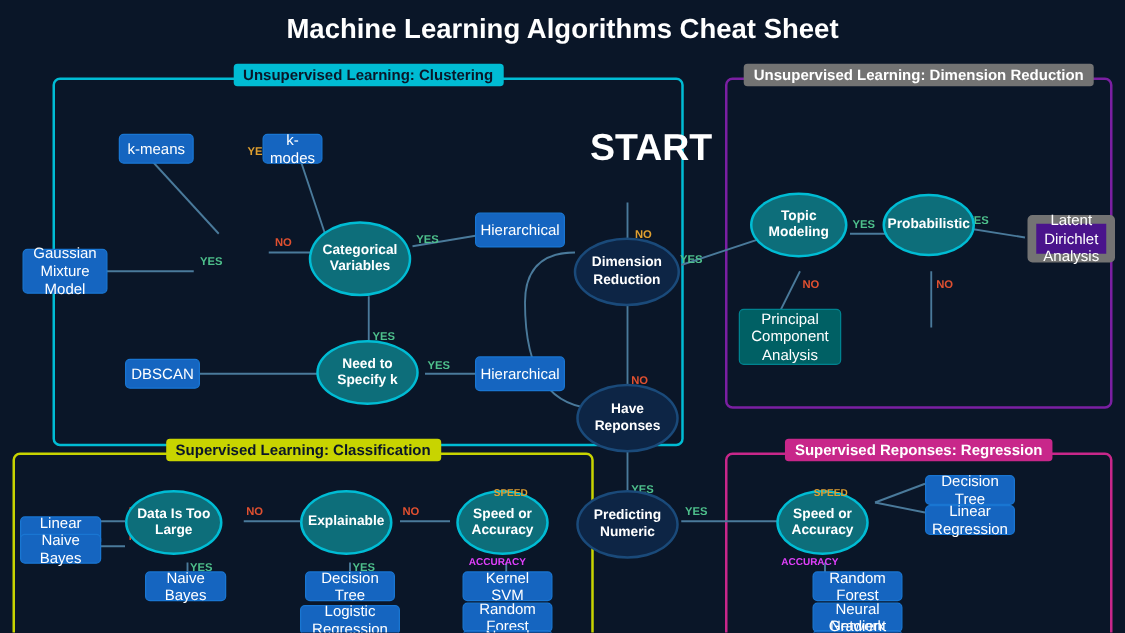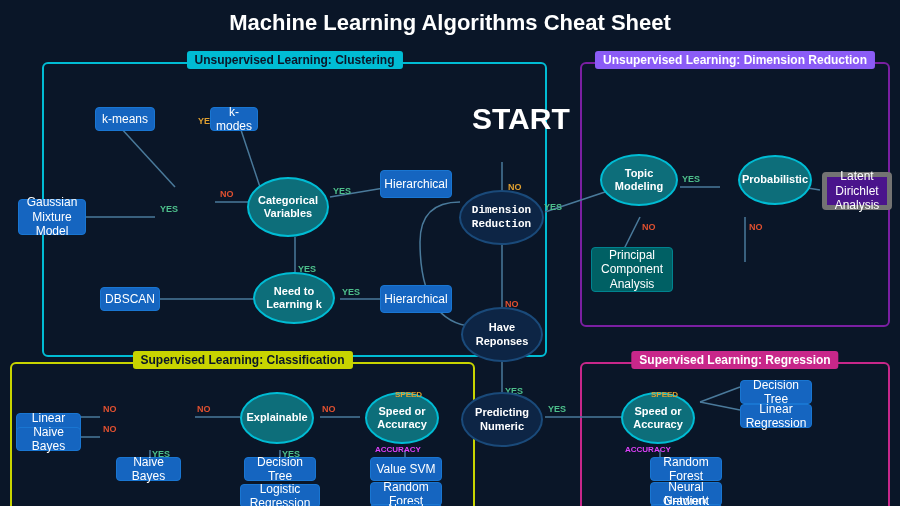--- a/index.html
+++ b/index.html
@@ -61,21 +61,21 @@
       background: #c8d400;
       color: #0a1628;
     }
     
     .box-unsup-dim {
       left: 580px; top: 20px;
       width: 310px; height: 265px;
       border-color: #7b1fa2;
     }
     .label-unsup-dim {
-      background: #8b5cf6;
+      background: #737373;
       color: #fff;
     }
     
     .box-sup-reg {
       left: 580px; top: 320px;
       width: 310px; height: 175px;
       border-color: #c8278a;
     }
     .label-sup-reg {
       background: #c8278a;
@@ -126,21 +126,21 @@
     .rect-blue {
       background: #1565c0;
       border: 1px solid #1976d2;
     }
     .rect-dark-teal {
       background: #006064;
       border: 1px solid #00838f;
     }
     .rect-purple {
       background: #4a148c;
-      border: 5px solid #737373;
+      border: 7px solid #737373;
     }
 
     
     svg.connectors {
       position: absolute;
       top: 0; left: 0;
       width: 900px;
       height: 462px;
       pointer-events: none;
     }
@@ -177,21 +177,21 @@
   <div class="section-box box-unsup-cluster">
     <span class="section-label label-unsup-cluster">Unsupervised Learning: Clustering</span>
   </div>
   <div class="section-box box-sup-class">
     <span class="section-label label-sup-class">Supervised Learning: Classification</span>
   </div>
   <div class="section-box box-unsup-dim">
     <span class="section-label label-unsup-dim">Unsupervised Learning: Dimension Reduction</span>
   </div>
   <div class="section-box box-sup-reg">
-    <span class="section-label label-sup-reg">Supervised Learning: Regression</span>
+    <span class="section-label label-sup-reg">Supervised Reponses: Regression</span>
   </div>
 
   <svg class="connectors">
 
     <line x1="120" y1="85" x2="175" y2="145"></line>
 
     <line x1="240" y1="85" x2="260" y2="145"></line>
 
     <line x1="155" y1="175" x2="62" y2="175"></line>
 
@@ -265,72 +265,73 @@
     <text x="197" y="370" style="fill:#e05030">NO</text>
     <text x="152" y="415" style="fill:#4ec08c">YES</text>
     <text x="322" y="370" style="fill:#e05030">NO</text>
     <text x="282" y="415" style="fill:#4ec08c">YES</text>
     <text x="548" y="370" style="fill:#4ec08c">YES</text>
     <text x="505" y="393" style="fill:#e05030">NO</text>
   </svg>
 
   <div class="node-start" style="position:absolute; left:472px; top:60px; width:80px; text-align:center;">START</div>
 
-  <div class="node node-dark" style="width:85px;height:55px;left:459px;top:148px;font-family:Liberation Mono, monospace;">Dimension Reduction</div>
+  <div class="node node-dark" style="width:85px;height:55px;left:459px;top:148px;">Dimension Reduction</div>
 
   <div class="node node-dark" style="width:82px;height:55px;left:461px;top:265px;">Have Reponses</div>
 
   <div class="node node-dark" style="width:82px;height:55px;left:461px;top:350px;">Predicting Numeric</div>
 
   <div class="rect-node rect-blue" style="width:60px;height:24px;left:95px;top:65px;">k-means</div>
 
   <div class="rect-node rect-blue" style="width:48px;height:24px;left:210px;top:65px;">k-modes</div>
 
 
   <div class="node node-teal" style="width:82px;height:60px;left:247px;top:135px;">Categorical Variables</div>
 
   <div class="rect-node rect-blue" style="width:72px;height:28px;left:380px;top:128px;">Hierarchical</div>
 
-  <div class="node node-teal" style="width:82px;height:52px;left:253px;top:230px;">Need to Learning k</div>
+  <div class="node node-teal" style="width:82px;height:52px;left:253px;top:230px;">Need to Specify k</div>
 
   <div class="rect-node rect-blue" style="width:72px;height:28px;left:380px;top:243px;">Hierarchical</div>
 
   <div class="rect-node rect-blue" style="width:68px;height:36px;left:18px;top:157px;">Gaussian Mixture Model</div>
 
   <div class="rect-node rect-blue" style="width:60px;height:24px;left:100px;top:245px;text-align:right;">DBSCAN</div>
 
   <div class="node node-teal" style="width:78px;height:52px;left:600px;top:112px;">Topic Modeling</div>
 
-  <div class="node node-teal" style="width:74px;height:50px;left:706px;top:113px;margin-left:32px;">Probabilistic</div>
+  <div class="node node-teal" style="width:74px;height:50px;left:706px;top:113px;">Probabilistic</div>
 
   <div class="rect-node rect-purple" style="width:70px;height:38px;left:822px;top:130px;">Latent Dirichlet Analysis</div>
 
   <div class="rect-node rect-dark-teal" style="width:82px;height:45px;left:591px;top:205px;">Principal Component Analysis</div>
 
 
   <div class="rect-node rect-blue" style="width:65px;height:24px;left:16px;top:371px;">Linear SVM</div>
 
   <div class="rect-node rect-blue" style="width:65px;height:24px;left:16px;top:385px;">Naive Bayes</div>
 
+  <div class="node node-teal" style="width:78px;height:52px;left:100px;top:350px;">Data Is Too Large</div>
 
   <div class="rect-node rect-blue" style="width:65px;height:24px;left:116px;top:415px;">Naive Bayes</div>
 
   <div class="node node-teal" style="width:74px;height:52px;left:240px;top:350px;text-align:center;">Explainable</div>
 
   <div class="rect-node rect-blue" style="width:72px;height:24px;left:244px;top:415px;">Decision Tree</div>
 
   <div class="rect-node rect-blue" style="width:80px;height:24px;left:240px;top:442px;">Logistic Regression</div>
 
   <div class="node node-teal" style="width:74px;height:52px;left:365px;top:350px;">Speed or Accuracy</div>
 
   <div class="label-speed" style="left:395px;top:348px;">SPEED</div>
 
   <div class="label-accuracy" style="left:375px;top:403px;">ACCURACY</div>
 
-  <div class="rect-node rect-blue" style="width:72px;height:24px;left:370px;top:415px;">Value SVM</div>
+  <div class="rect-node rect-blue" style="width:72px;height:24px;left:370px;top:415px;">Kernel SVM</div>
 
   <div class="rect-node rect-blue" style="width:72px;height:24px;left:370px;top:440px;">Random Forest</div>
 
   <div class="rect-node rect-blue" style="width:72px;height:24px;left:370px;top:462px;">Neural Network</div>
 
   <div class="node node-teal" style="width:74px;height:52px;left:621px;top:350px;">Speed or Accuracy</div>
 
   <div class="label-speed" style="left:651px;top:348px;">SPEED</div>
 
   <div class="label-accuracy" style="left:625px;top:403px;">ACCURACY</div>

